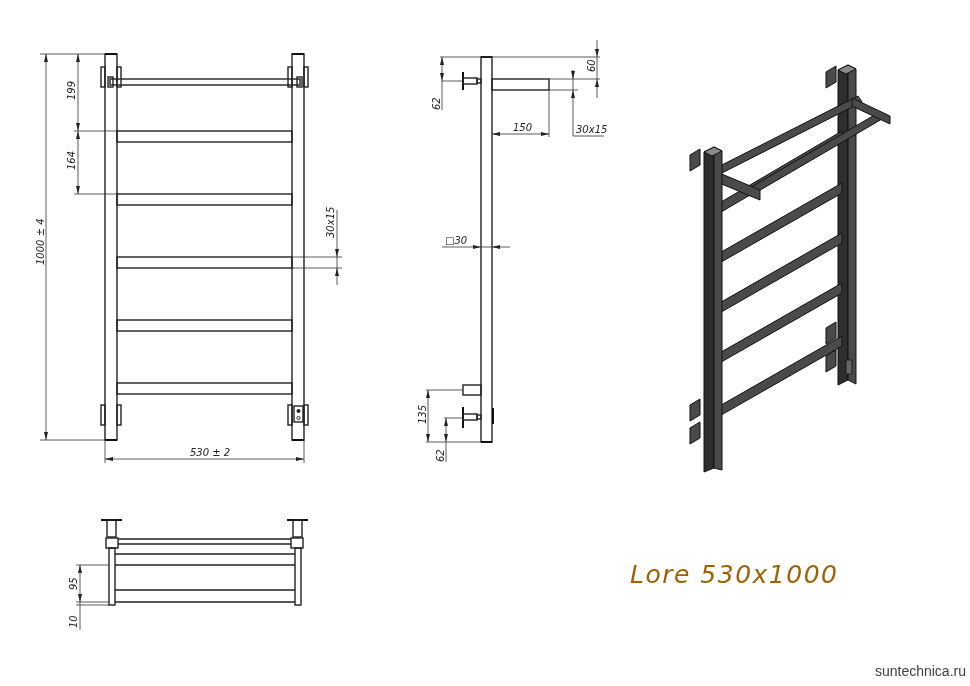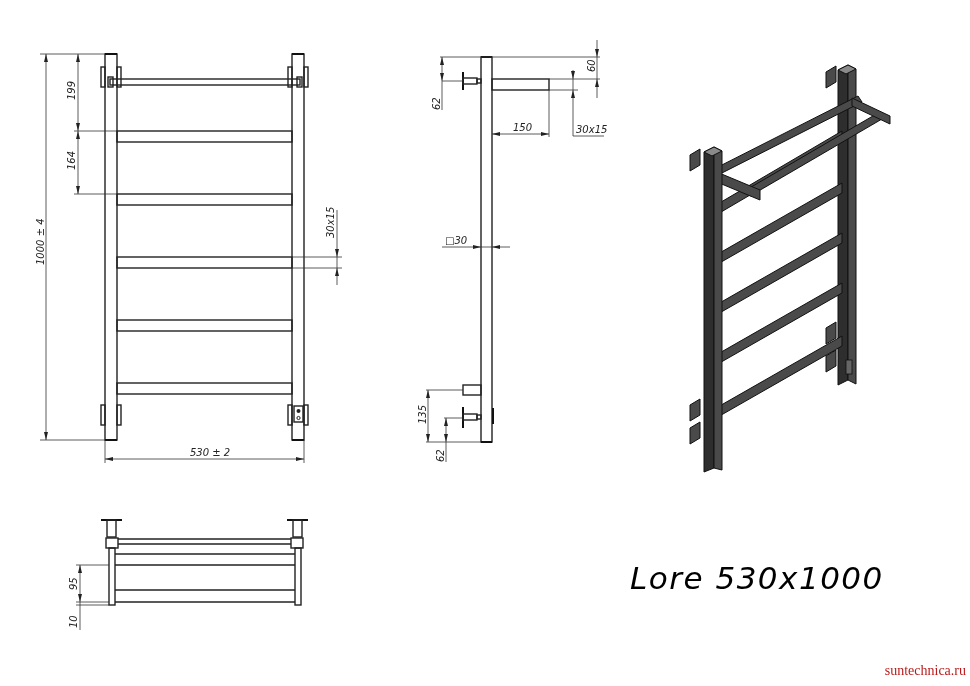--- a/index.html
+++ b/index.html
@@ -2,22 +2,22 @@
 <html><head>
 <meta charset="utf-8">
 <style>
   html, body { margin: 0; padding: 0; background: #ffffff; }
   body { width: 970px; height: 686px; position: relative; overflow: hidden; font-family: "DejaVu Sans", sans-serif; }
   svg { position: absolute; left: 0; top: 0; }
   .ln { stroke: #222; stroke-width: 1.4; fill: none; }
   .thin { stroke: #333; stroke-width: 0.8; fill: none; }
   .thick { stroke: #111; stroke-width: 2; fill: none; }
   .dim { font-family: "DejaVu Sans", sans-serif; font-style: italic; font-size: 10px; fill: #222; }
-  .title { position: absolute; left: 630px; top: 560px; font-family: "DejaVu Sans", sans-serif; font-style: italic; font-size: 31px; letter-spacing: 1.5px; color: #000000; font-weight: 300; }
-  .watermark { position: absolute; right: 4px; top: 663px; font-family: Liberation Serif, serif; font-size: 14px; color: #b91c1c; }
+  .title { position: absolute; left: 630px; top: 560px; font-family: "DejaVu Sans", sans-serif; font-style: italic; font-size: 25px; letter-spacing: 1.5px; color: #a16207; font-weight: 300; }
+  .watermark { position: absolute; right: 4px; top: 663px; font-family: Liberation Sans, sans-serif; font-size: 14px; color: #404040; }
   .iso-bar { fill: #4a4a4a; stroke: #111; stroke-width: 1; }
   .iso-top { fill: #8a8a8a; stroke: #111; stroke-width: 1; }
   .iso-side { fill: #2e2e2e; stroke: #111; stroke-width: 1; }
 </style>
 </head>
 <body>
 
 <svg width="970" height="686" viewBox="0 0 970 686">
 
   <g>

